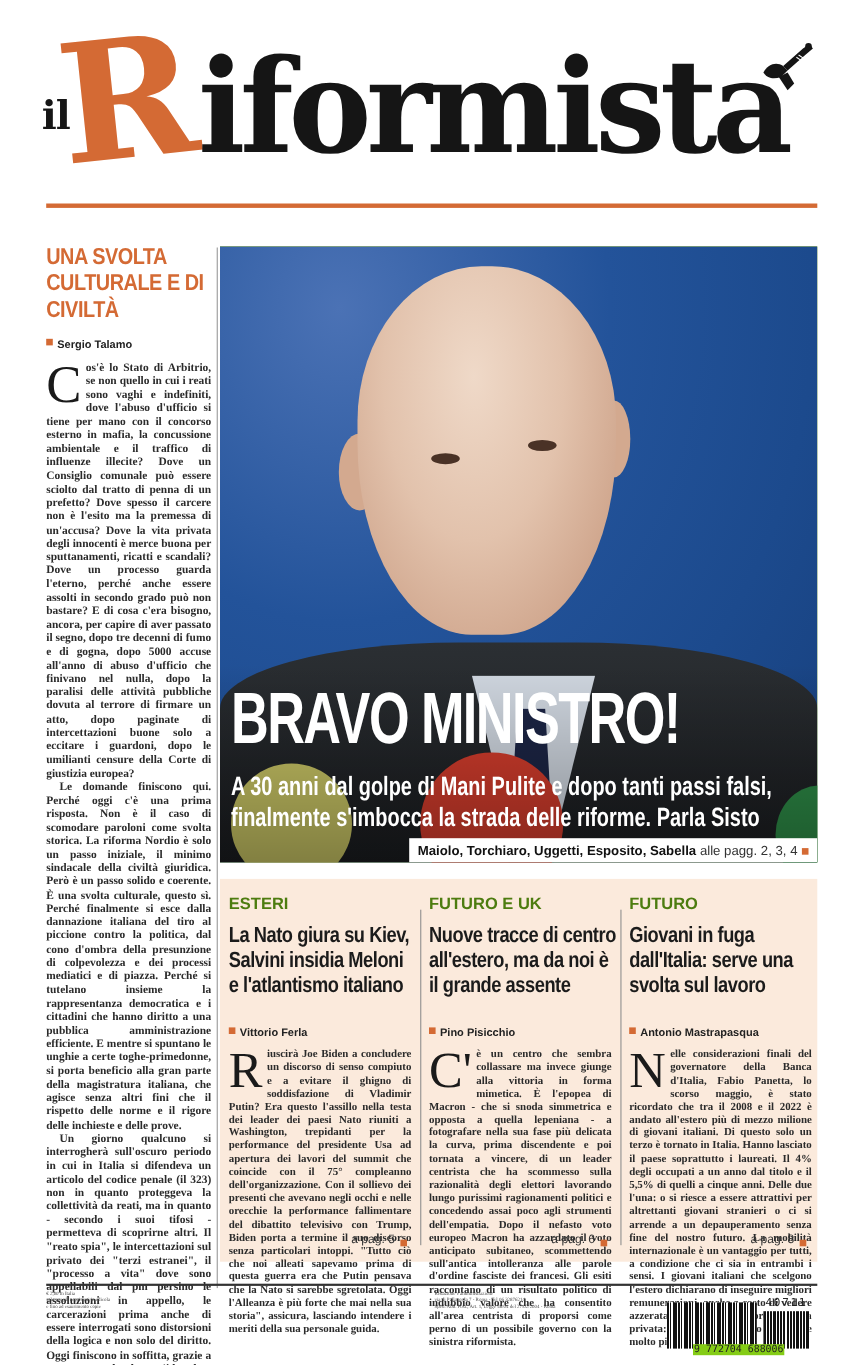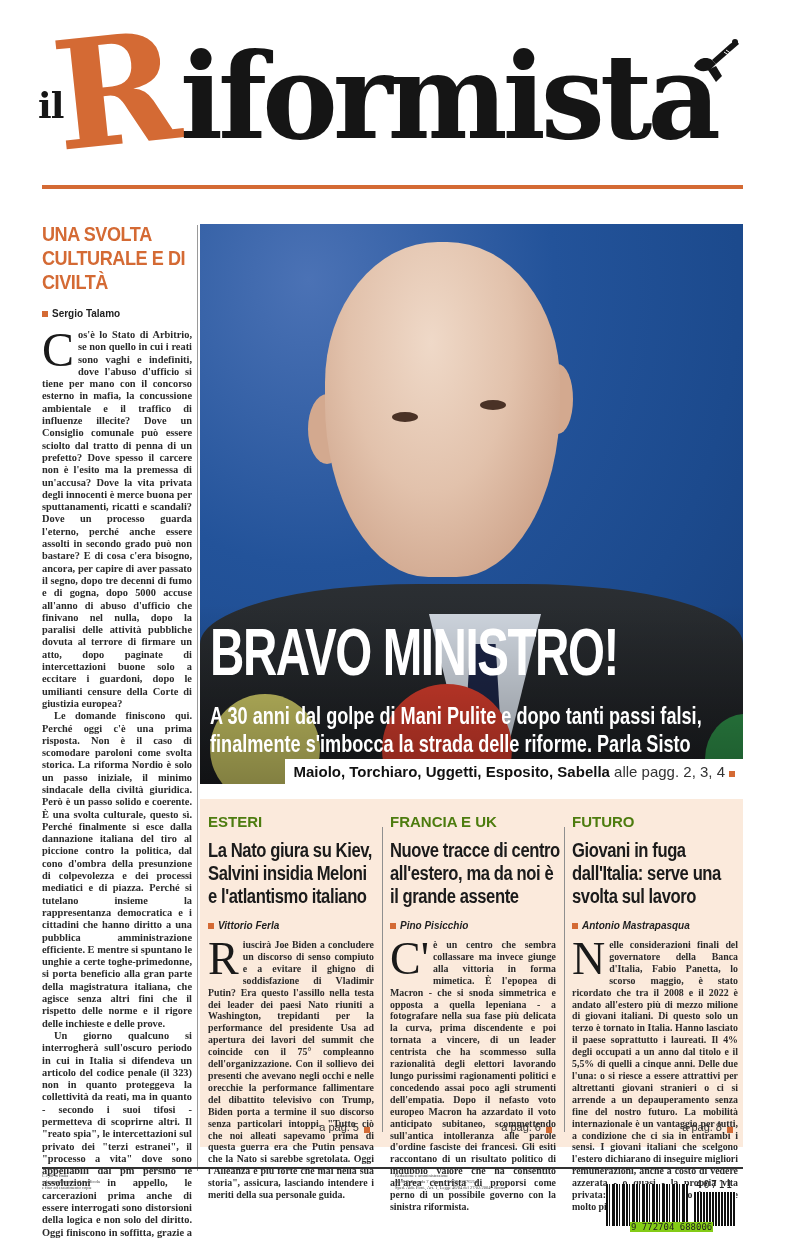--- a/index.html
+++ b/index.html
@@ -13,21 +13,21 @@
   .logo-figure { position: absolute; left: 686px; top: 36px; width: 56px; height: 52px; }
 
   .dateline { position: absolute; left: 42px; top: 171px; width: 700px; font-family: "DejaVu Sans Condensed", "DejaVu Sans", sans-serif; font-size: 9.5px; color: #333; white-space: nowrap; }
   .dateline .date { color: #d46a34; font-weight: bold; }
   .dateline .director { position: absolute; right: 0; top: 0; }
   .dateline .director b { color: #111; }
   .orange-rule { position: absolute; left: 42px; top: 185px; width: 701px; height: 4px; background: #d46a34; }
 
   .left-col { position: absolute; left: 42px; top: 222px; width: 150px; }
   .left-title { font-family: "Liberation Sans", sans-serif; font-weight: bold; color: #d46a34; font-size: 21px; line-height: 24px; letter-spacing: -0.5px; transform: scaleX(0.86); transform-origin: left top; width: 170px; }
-  .byline { margin-top: 14px; font-family: "Liberation Sans", sans-serif; font-size: 10px; font-weight: bold; color: #222; display: flex; align-items: center; gap: 4px; }
+  .byline { margin-top: 14px; font-family: "Liberation Sans", sans-serif; font-size: 10px; font-weight: bold; color: #222; display: flex; gap: 4px; }
   .byline .sq { width: 6px; height: 6px; background: #d46a34; display: inline-block; }
   .body-text { margin-top: 10px; font-family: "Liberation Serif", serif; font-size: 10.4px; line-height: 12.3px; text-align: justify; color: #2b2b2b; font-weight: bold; hyphens: auto; }
   .body-text p { text-indent: 12px; }
   .body-text p.first { text-indent: 0; }
   .dropcap { float: left; font-family: "Liberation Serif", serif; font-size: 48px; line-height: 38px; margin: 2px 4px 0 0; font-weight: normal; color: #1a1a1a; }
   .col-divider { position: absolute; left: 197px; top: 225px; width: 1px; height: 946px; background: #9a9a9a; }
 
   .hero { position: absolute; left: 200px; top: 224px; width: 543px; height: 560px; overflow: hidden; background: #4d7c0f; }
   .hero .bg { position: absolute; inset: 0; background: radial-gradient(ellipse at 20% 10%, #4b72b5 0%, #23539a 40%, #1c4a8d 70%, #173f7c 100%); }
   .hero .suit { position: absolute; left: 0; top: 360px; width: 543px; height: 200px; background: linear-gradient(#2b2f33, #1a1c1f); border-radius: 40% 40% 0 0 / 30% 30% 0 0; }
@@ -38,29 +38,29 @@
   .hero .ear-r { position: absolute; left: 343px; top: 140px; width: 30px; height: 70px; background: #d3a98f; border-radius: 50%; }
   .hero .eye-l { position: absolute; left: 192px; top: 188px; width: 26px; height: 10px; background: #4a3226; border-radius: 50%; }
   .hero .eye-r { position: absolute; left: 280px; top: 176px; width: 26px; height: 10px; background: #4a3226; border-radius: 50%; }
   .hero .mic1 { position: absolute; left: 10px; top: 470px; width: 110px; height: 110px; border-radius: 50%; background: #c8c464; }
   .hero .mic2 { position: absolute; left: 182px; top: 460px; width: 130px; height: 130px; border-radius: 50%; background: #d23c2c; }
   .hero .mic3 { position: absolute; left: 505px; top: 490px; width: 80px; height: 90px; border-radius: 50%; background: #2d8a46; }
   .hero .shade { position: absolute; left: 0; top: 380px; width: 543px; height: 180px; background: linear-gradient(rgba(0,0,0,0), rgba(0,0,0,0.35)); }
 
   .hero-title { position: absolute; left: 10px; top: 395px; font-family: "Liberation Sans", sans-serif; font-weight: bold; color: #fff; font-size: 66px; line-height: 66px; letter-spacing: -2px; transform: scaleX(0.72); transform-origin: left top; white-space: nowrap; }
   .hero-sub { position: absolute; left: 10px; top: 478px; width: 700px; font-family: "Liberation Sans", sans-serif; font-weight: bold; color: #fff; font-size: 24px; line-height: 28px; transform: scaleX(0.755); transform-origin: left top; white-space: nowrap; }
-  .hero-credits { position: absolute; right: 0; bottom: 0; background: #ffffff; padding: 4px 8px 4px 8px; font-family: "Liberation Sans", sans-serif; font-size: 15px; color: #333; white-space: nowrap; }
+  .hero-credits { position: absolute; right: 0; bottom: 0; background: #ffffff; padding: 4px 8px 4px 8px; font-family: "Liberation Sans", sans-serif; font-size: 12px; color: #333; white-space: nowrap; }
   .hero-credits b { color: #111; }
   .hero-credits .sq { display: inline-block; width: 6px; height: 6px; background: #d46a34; margin-left: 4px; }
 
   .bottom-box { position: absolute; left: 200px; top: 799px; width: 543px; height: 348px; background: #fbeadc; }
   .bcol { position: absolute; top: 0; height: 348px; padding: 14px 0 0 8px; }
   .bcol .kicker { font-family: "Liberation Sans", sans-serif; font-weight: bold; color: #4d7c0f; font-size: 15px; line-height: 18px; }
   .bcol .headline { margin-top: 8px; font-family: "Liberation Sans", sans-serif; font-weight: bold; color: #1b1b1b; font-size: 20px; line-height: 23px; letter-spacing: -0.5px; transform: scaleX(0.83); transform-origin: left top; width: 205px; }
-  .bcol .byline { margin-top: 12px; font-style: italic; }
+  .bcol .byline { margin-top: 26px; }
   .bcol .body-text { margin-top: 8px; font-size: 9.9px; line-height: 11.9px; }
   .bcol .dropcap { font-size: 46px; line-height: 36px; }
   .bcol .page-ref { position: absolute; right: 10px; bottom: 14px; font-family: "Liberation Sans", sans-serif; font-size: 11px; color: #333; display: flex; align-items: flex-end; gap: 5px; }
   .bcol .page-ref .sq { width: 6px; height: 6px; background: #d46a34; display: inline-block; }
   .bdiv { position: absolute; top: 28px; width: 1px; height: 305px; background: #8f8f8f; }
 
   .footer-rule { position: absolute; left: 42px; top: 1167px; width: 701px; height: 1.5px; background: #333; }
   .foot-left { position: absolute; left: 42px; top: 1173px; font-family: "Liberation Serif", serif; font-size: 4.5px; line-height: 6px; color: #444; }
   .foot-mid { position: absolute; left: 395px; top: 1173px; font-family: "Liberation Serif", serif; font-size: 4.5px; line-height: 6px; color: #444; }
   .barcode { position: absolute; left: 604px; top: 1184px; width: 140px; height: 50px; text-align: right; }
@@ -139,21 +139,21 @@
       <p class="first"><span class="dropcap">R</span><span>iuscirà Joe Biden a concludere un discorso di senso compiuto e a evitare il ghigno di soddisfazione di Vladimir Putin? Era questo l'assillo nella testa dei leader dei paesi Nato riuniti a Washington, trepidanti per la performance del presidente Usa ad apertura dei lavori del summit che coincide con il 75° compleanno dell'organizzazione. Con il sollievo dei presenti che avevano negli occhi e nelle orecchie la performance fallimentare del dibattito televisivo con Trump, Biden porta a termine il suo discorso senza particolari intoppi. "Tutto ciò che noi alleati sapevamo prima di questa guerra era che Putin pensava che la Nato si sarebbe sgretolata. Oggi l'Alleanza è più forte che mai nella sua storia", assicura, lasciando intendere i meriti della sua personale guida.</span></p>
     </div>
     <div class="page-ref">
         <span>a pag. 5</span>
         <span class="sq"></span>
       </div>
   </div>
   <div class="bdiv" style="left:182px;"></div>
 
   <div class="bcol" style="left:182px; width:180px;">
-    <div class="kicker">FRANCIA E UK</div>
+    <div class="kicker">FUTURO E UK</div>
     <div class="headline">Nuove tracce di centro all'estero, ma da noi è il grande assente</div>
     <div class="byline">
       <span class="sq"></span>
       <span>Pino Pisicchio</span>
     </div>
     <div class="body-text" style="width:166px;">
       <p class="first"><span class="dropcap">C'</span><span>è un centro che sembra collassare ma invece giunge alla vittoria in forma mimetica. È l'epopea di Macron - che si snoda simmetrica e opposta a quella lepeniana - a fotografare nella sua fase più delicata la curva, prima discendente e poi tornata a vincere, di un leader centrista che ha scommesso sulla razionalità degli elettori lavorando lungo purissimi ragionamenti politici e concedendo assai poco agli strumenti dell'empatia. Dopo il nefasto voto europeo Macron ha azzardato il voto anticipato subitaneo, scommettendo sull'antica intolleranza alle parole d'ordine fasciste dei francesi. Gli esiti raccontano di un risultato politico di indubbio valore che ha consentito all'area centrista di proporsi come perno di un possibile governo con la sinistra riformista.</span></p>
     </div>
     <div class="page-ref">
         <span>a pag. 6</span>

